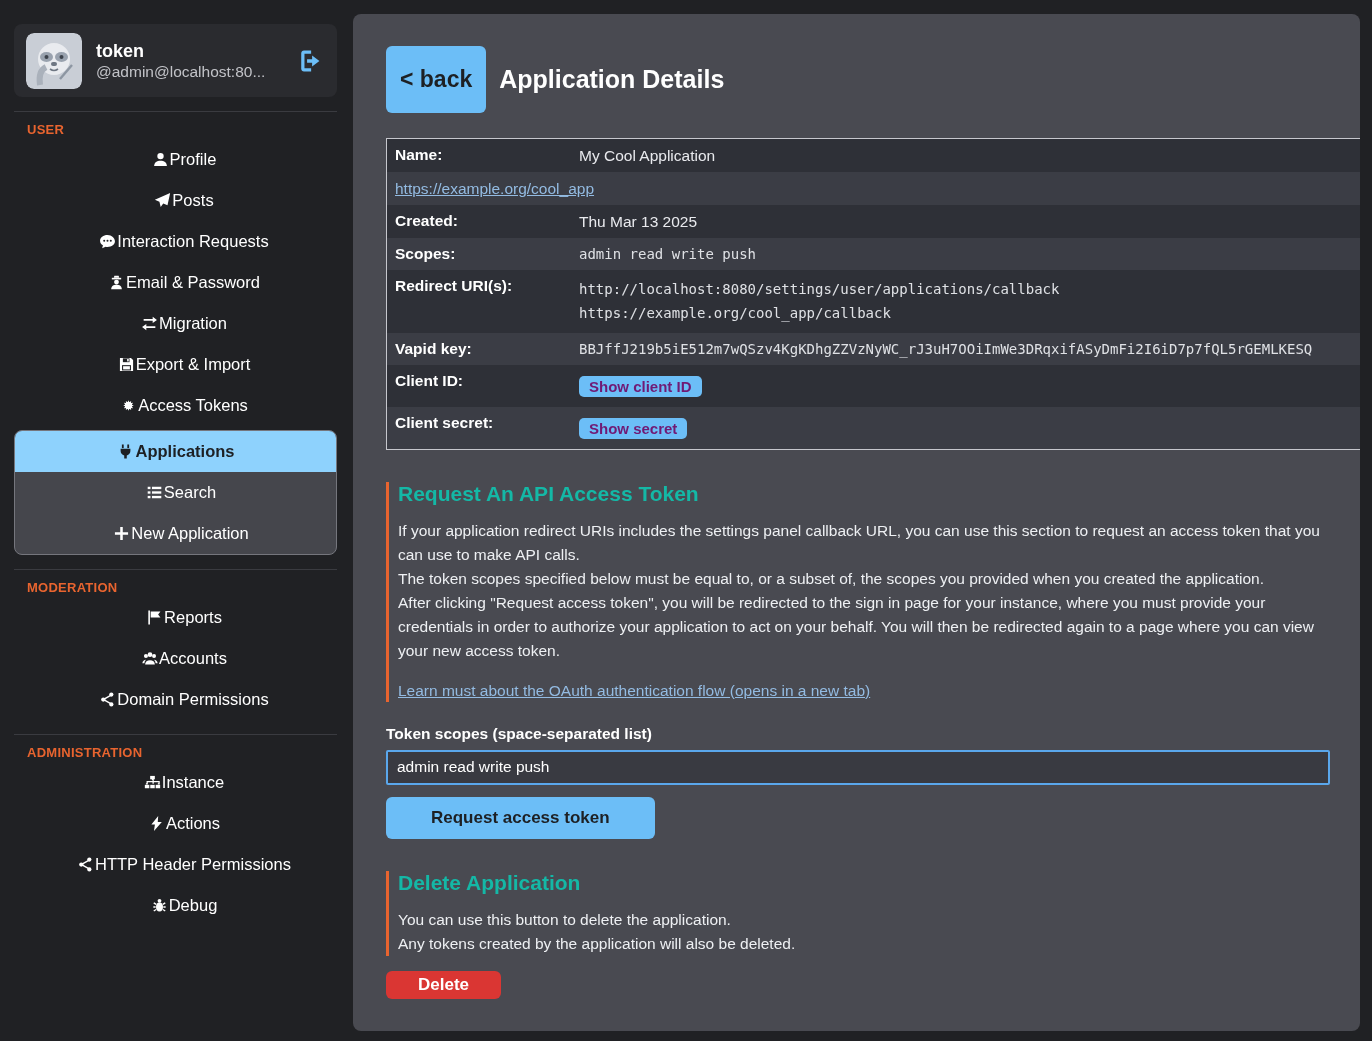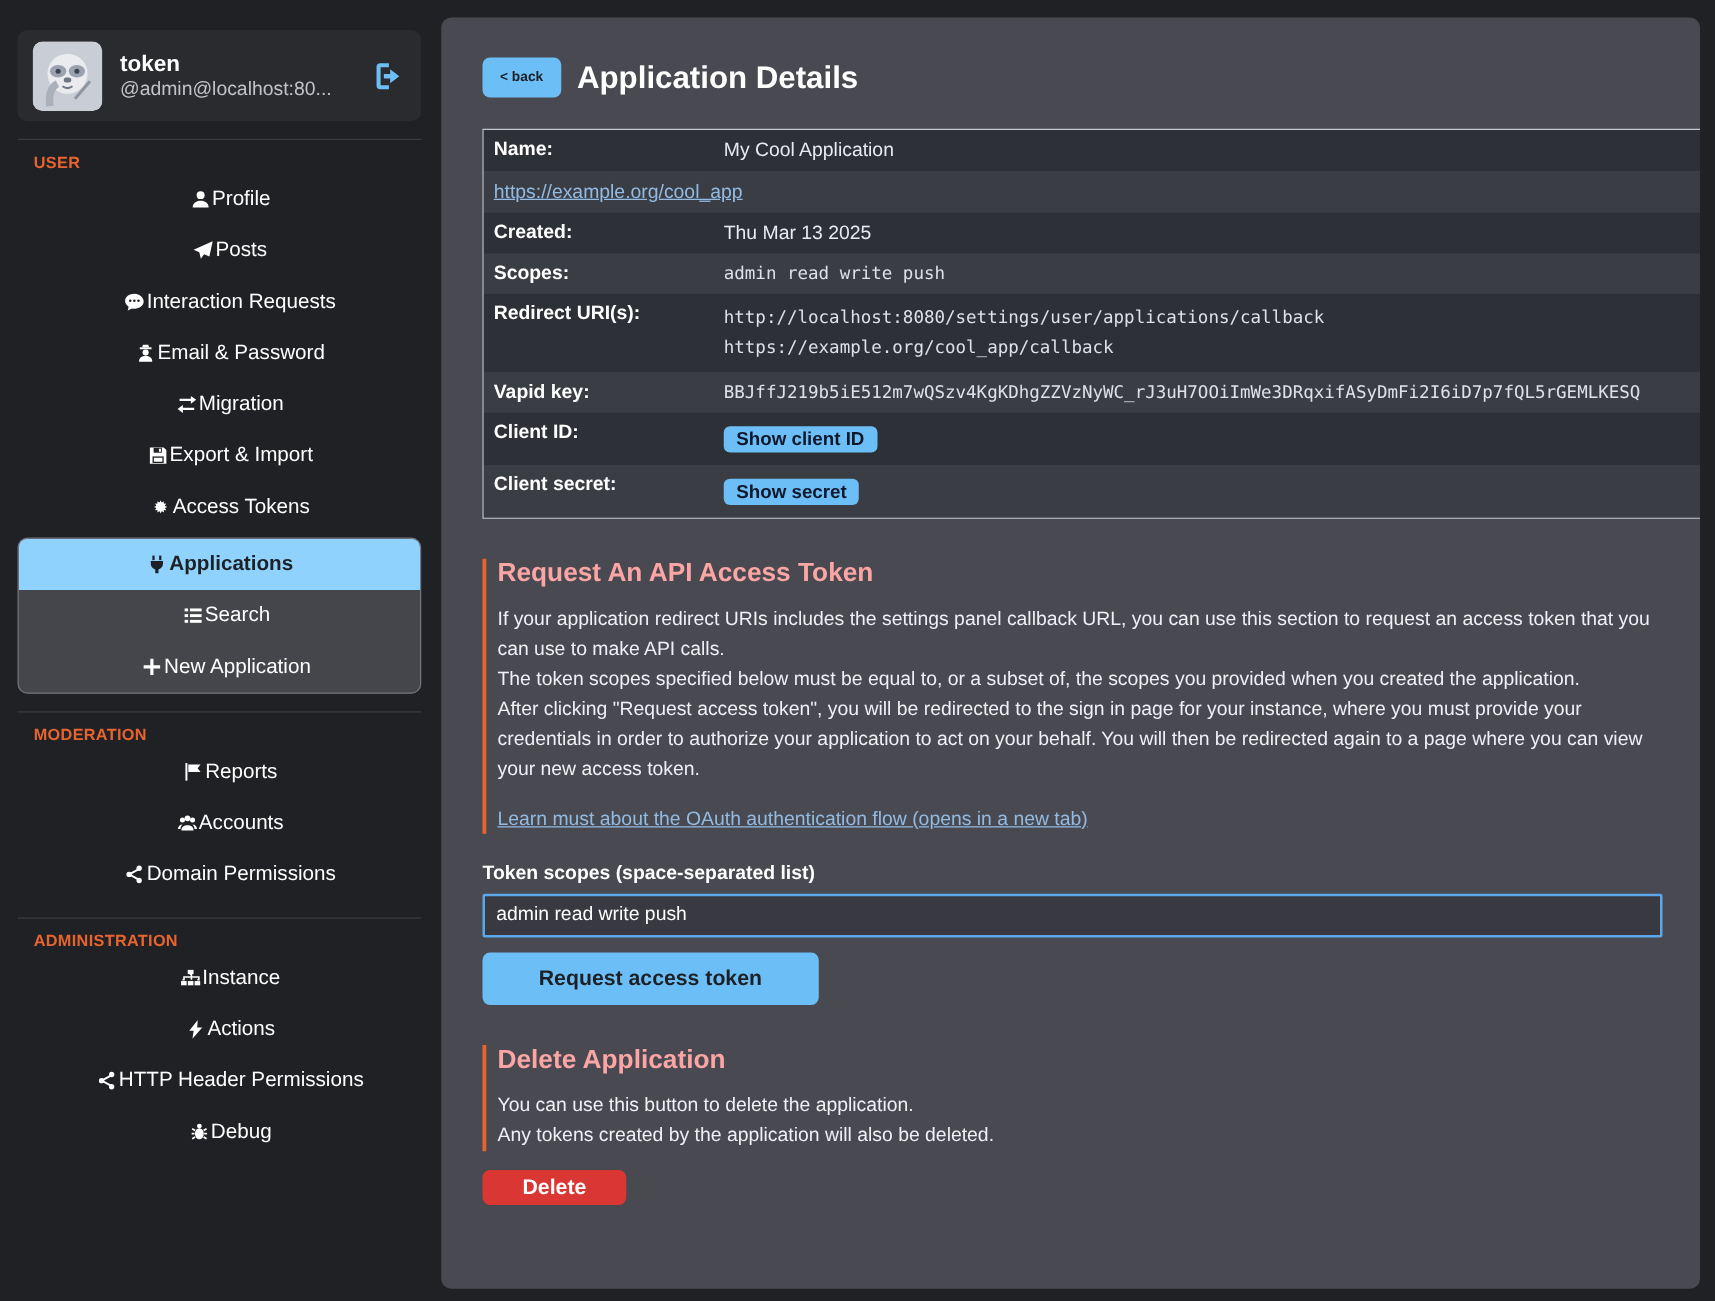--- a/index.html
+++ b/index.html
@@ -39,43 +39,43 @@
   }
   .app-group .nav-item.sub { padding-left:26px; }
 
   
   .main {
     flex:1; margin:14px 12px 10px 0; background:#494a51; border-radius:8px;
     padding:32px 28px 0 33px; overflow:hidden; position:relative;
   }
   .page-header { display:flex; align-items:center; gap:13px; margin-bottom:25px; }
   .back-btn {
-    background:#6cbef7; color:#1d2024; font-weight:bold; font-size:11px;
-    border:none; border-radius:6px; padding:10px 14px; cursor:pointer;
+    background:#6cbef7; color:#1d2024; font-weight:bold; font-size:23px;
+    border:none; border-radius:6px; padding:20px 14px; cursor:pointer;
     font-family:"Liberation Sans", sans-serif;
   }
   h1 { font-size:25px; margin:0; font-weight:bold; color:#fff; }
 
   .info-table { width:1000px; border:1px solid #c6c7cd; }
   .info-row { display:flex; align-items:flex-start; }
   .info-row:nth-child(odd) { background:#2e3037; }
   .info-row:nth-child(even) { background:#3b3d45; }
   .info-label { width:184px; flex:0 0 184px; padding:7px 0 7px 8px; font-weight:bold; font-size:15.5px; color:#fff; }
   .info-value { flex:1; padding:8px 8px 7px 8px; font-size:15.5px; color:#e9eaee; }
   .mono { font-family:"DejaVu Sans Mono", monospace; font-size:14px; color:#dfe1e5; }
   .mono div { line-height:1.7; }
   a.val-link, a.doc-link { color:#93bbe2; text-decoration:underline; cursor:pointer; }
   .mini-btn {
-    background:#6cbef7; color:#0f172a; font-weight:bold; font-size:15px;
+    background:#6cbef7; color:#701a75; font-weight:bold; font-size:15px;
     border:none; border-radius:5px; padding:2px 10px; cursor:pointer; margin:3px 0;
     font-family:"Liberation Sans", sans-serif;
   }
 
   .docs-block { border-left:3px solid #e8642f; padding-left:9px; margin-top:32px; }
-  h2 { font-size:21px; margin:0 0 13px; color:#fca5a5; font-weight:bold; }
+  h2 { font-size:21px; margin:0 0 13px; color:#14b8a6; font-weight:bold; }
   .docs-block p { font-size:15.5px; line-height:1.55; margin:0; color:#eef0f3; }
   .link-row { margin-top:19px; padding-bottom:2px; font-size:15.5px; }
 
   .field-label { display:block; font-weight:bold; font-size:15.5px; margin:23px 0 7px; }
   .scopes-input {
     width:944px; height:35px; background:#393a41; border:2px solid #5aa7ec; border-radius:2px;
     color:#fff; font-size:15.5px; padding:0 9px; font-family:"Liberation Sans", sans-serif;
   }
   .request-btn {
     margin-top:12px; background:#6cbef7; color:#1d2024; font-weight:bold; font-size:17px;

